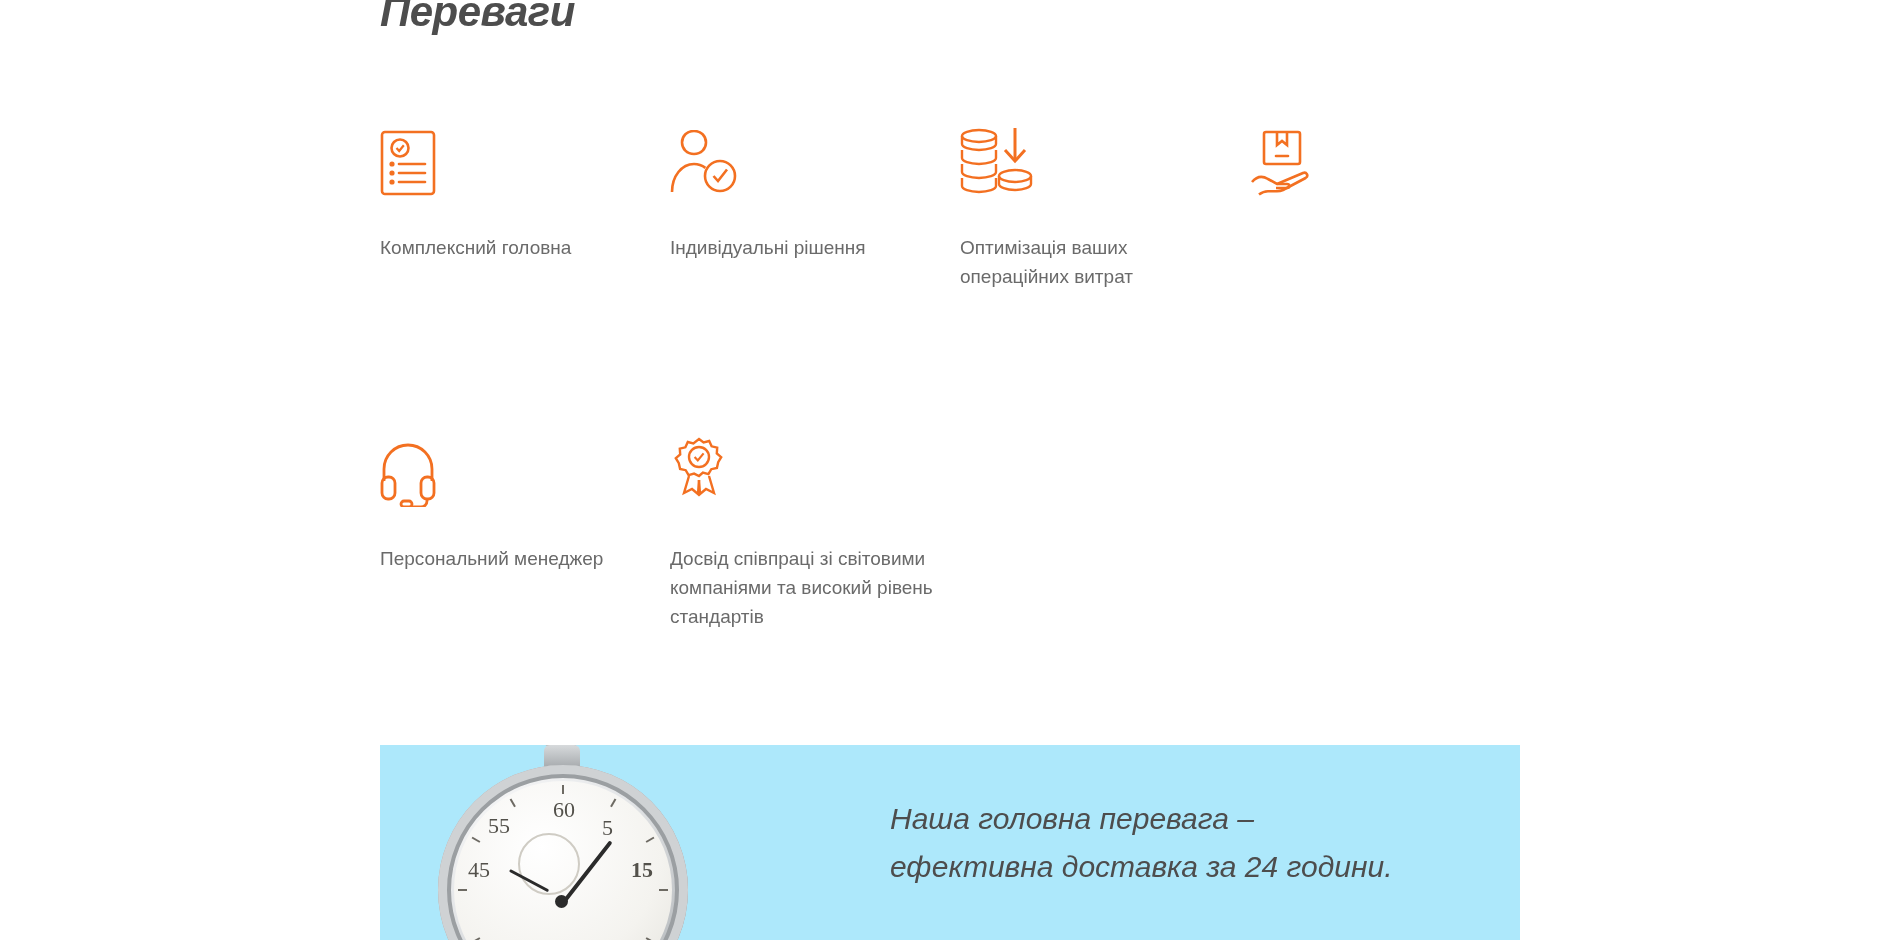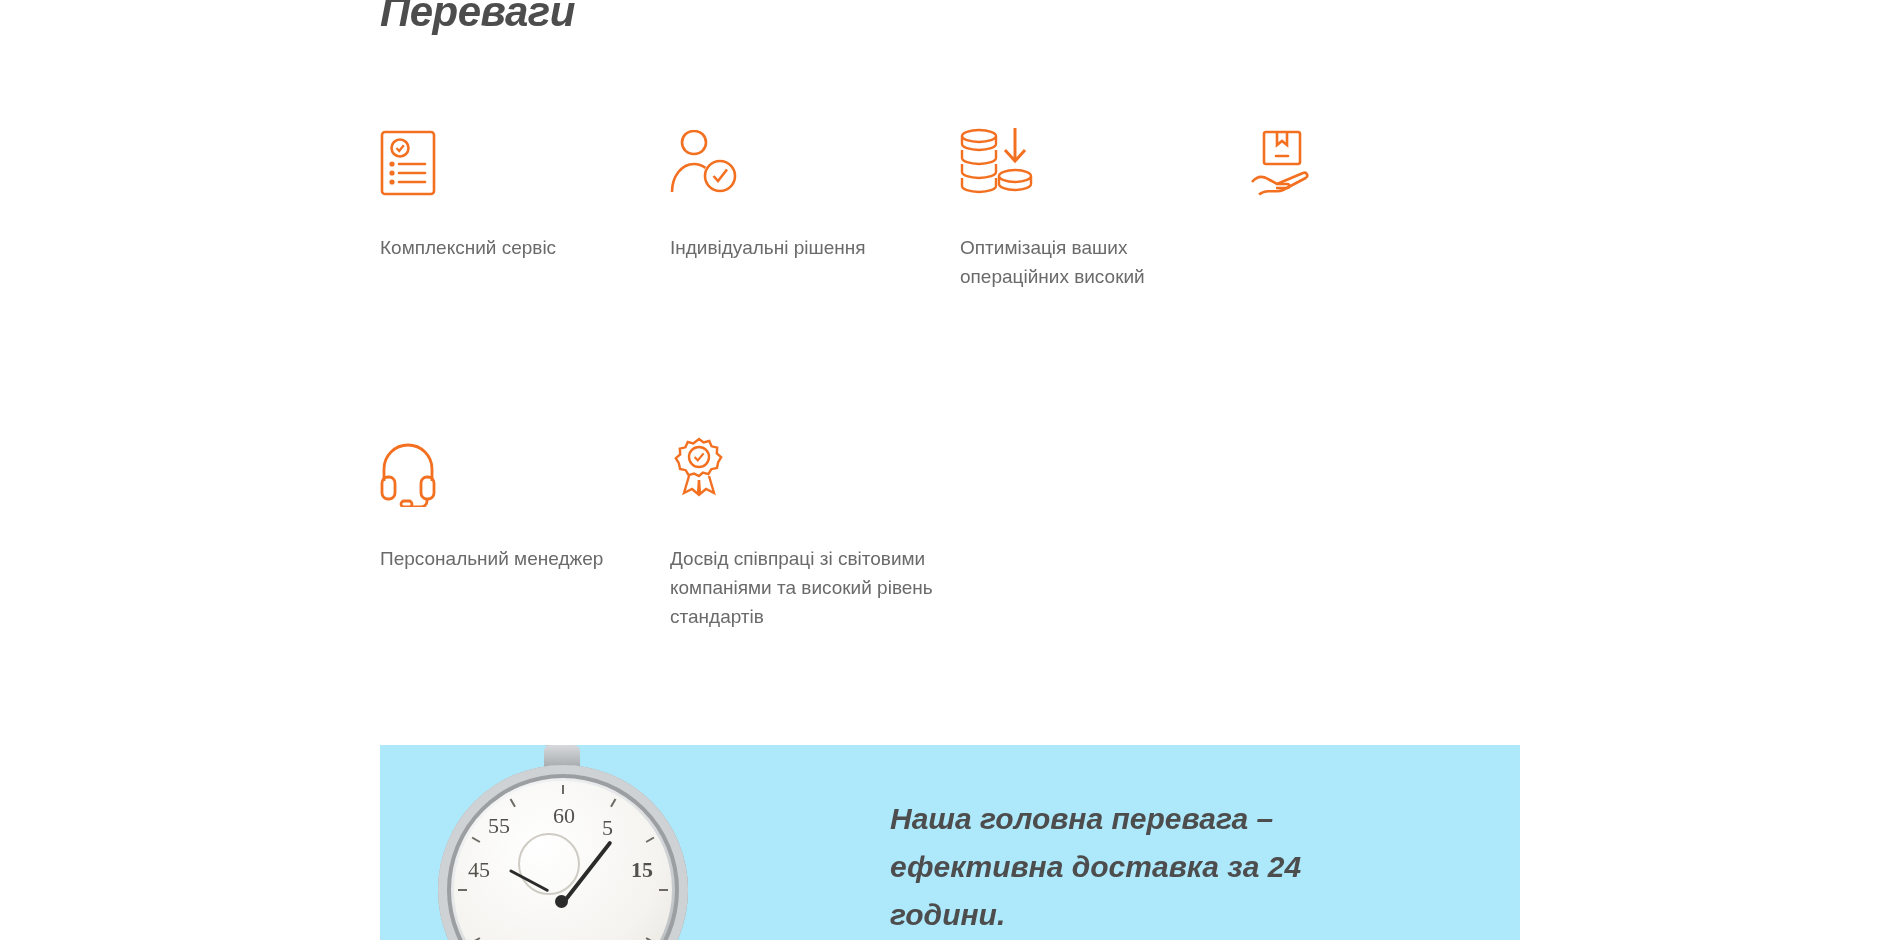--- a/index.html
+++ b/index.html
@@ -79,21 +79,21 @@
     top: -40px;
     width: 330px;
     height: 330px;
   }
   .banner-text {
     position: absolute;
     left: 510px;
     top: 50px;
     width: 520px;
     font-size: 30px;
-    font-weight: bold;
+    font-weight: normal;
     font-style: italic;
     line-height: 48px;
     color: #4d4d4d;
   }
 
   
   .watch-ring {
     position: absolute;
     left: 110px; top: 0px;
     width: 46px; height: 46px;
@@ -183,21 +183,21 @@
             <circle cx="20" cy="18" r="8.5"></circle>
             <polyline points="16.5,18 19.2,21 23.8,15.2" stroke-width="2.2"></polyline>
             <circle cx="12" cy="34" r="2.6" fill="#f37021" stroke="none"></circle>
             <line x1="19" y1="34" x2="45" y2="34" stroke-linecap="round"></line>
             <circle cx="12" cy="43" r="2.6" fill="#f37021" stroke="none"></circle>
             <line x1="19" y1="43" x2="45" y2="43" stroke-linecap="round"></line>
             <circle cx="12" cy="52" r="2.6" fill="#f37021" stroke="none"></circle>
             <line x1="19" y1="52" x2="45" y2="52" stroke-linecap="round"></line>
           </svg>
         </div>
-        <div class="feature-label">Комплексний сервіс</div>
+        <div class="feature-label">Комплексний головна</div>
       </div>
 
       <div class="feature">
         <div class="feature-icon">
           <svg width="68" height="66" viewBox="0 0 68 66" fill="none" stroke="#f37021" stroke-width="2.6">
             <path d="M24 24c7 0 12-5.2 12-11.6S31 1 24 1 12 6 12 12.4 17 24 24 24z"></path>
             <path d="M2 62c0-16 9.8-28 22-28 4.2 0 8.1 1.4 11.4 3.9"></path>
             <circle cx="50" cy="46" r="15"></circle>
             <polyline points="43.5,46 48,51 57,39.5" stroke-width="2.6"></polyline>
           </svg>
@@ -212,21 +212,21 @@
             <path d="M2 10v8c0 3.3 7.6 6 17 6s17-2.7 17-6v-8"></path>
             <path d="M2 24v8c0 3.3 7.6 6 17 6s17-2.7 17-6v-8"></path>
             <path d="M2 38v8c0 3.3 7.6 6 17 6s17-2.7 17-6v-8"></path>
             <path d="M2 52v8c0 3.3 7.6 6 17 6s17-2.7 17-6v-8"></path>
             <ellipse cx="55" cy="50" rx="16" ry="6"></ellipse>
             <path d="M39 50v8c0 3.3 7.2 6 16 6s16-2.7 16-6v-8"></path>
             <line x1="55" y1="2" x2="55" y2="33" stroke-width="3"></line>
             <polyline points="45,24 55,35 65,24" stroke-width="3"></polyline>
           </svg>
         </div>
-        <div class="feature-label">Оптимізація ваших операційних високий</div>
+        <div class="feature-label">Оптимізація ваших операційних витрат</div>
       </div>
 
       <div class="feature">
         <div class="feature-icon">
           <svg width="64" height="66" viewBox="0 0 64 66" fill="none" stroke="#f37021" stroke-width="2.6">
             <rect x="14" y="2" width="36" height="32" rx="2"></rect>
             <path d="M27 2v13l5-4 5 4V2"></path>
             <line x1="26" y1="26" x2="38" y2="26" stroke-linecap="round"></line>
             <path d="M2 52c5-6 11-6 16-3l9 5h10c3 0 3 4 0 4H26"></path>
             <path d="M27 54l26-11c3.5-1.5 6 3 2.6 5L33 60c-2 .9-4 1.2-6 1.2H18c-4 0-6.5 1.4-9 3.4"></path>
@@ -279,21 +279,21 @@
       <div class="tick" style="transform:rotate(0deg)"></div>
       <div class="tick" style="transform:rotate(30deg)"></div>
       <div class="tick" style="transform:rotate(60deg)"></div>
       <div class="tick" style="transform:rotate(90deg)"></div>
       <div class="tick" style="transform:rotate(120deg)"></div>
 
       <div class="tick" style="transform:rotate(240deg)"></div>
       <div class="tick" style="transform:rotate(270deg)"></div>
       <div class="tick" style="transform:rotate(300deg)"></div>
       <div class="tick" style="transform:rotate(330deg)"></div>
-      <div class="numeral" style="left:125px; top:98px;">60</div>
+      <div class="numeral" style="left:125px; top:92px;">60</div>
       <div class="numeral" style="left:174px; top:110px;">5</div>
       <div class="numeral" style="left:203px; top:152px;font-weight:bold;">15</div>
       <div class="numeral" style="left:40px; top:152px;">45</div>
       <div class="numeral" style="left:60px; top:108px;">55</div>
       <div class="watch-subdial"></div>
       <div class="watch-hand"></div>
       <div class="watch-hand small"></div>
       <div class="watch-center"></div>
     </div>
     <div class="banner-text">Наша головна перевага – ефективна доставка за 24 години.</div>

